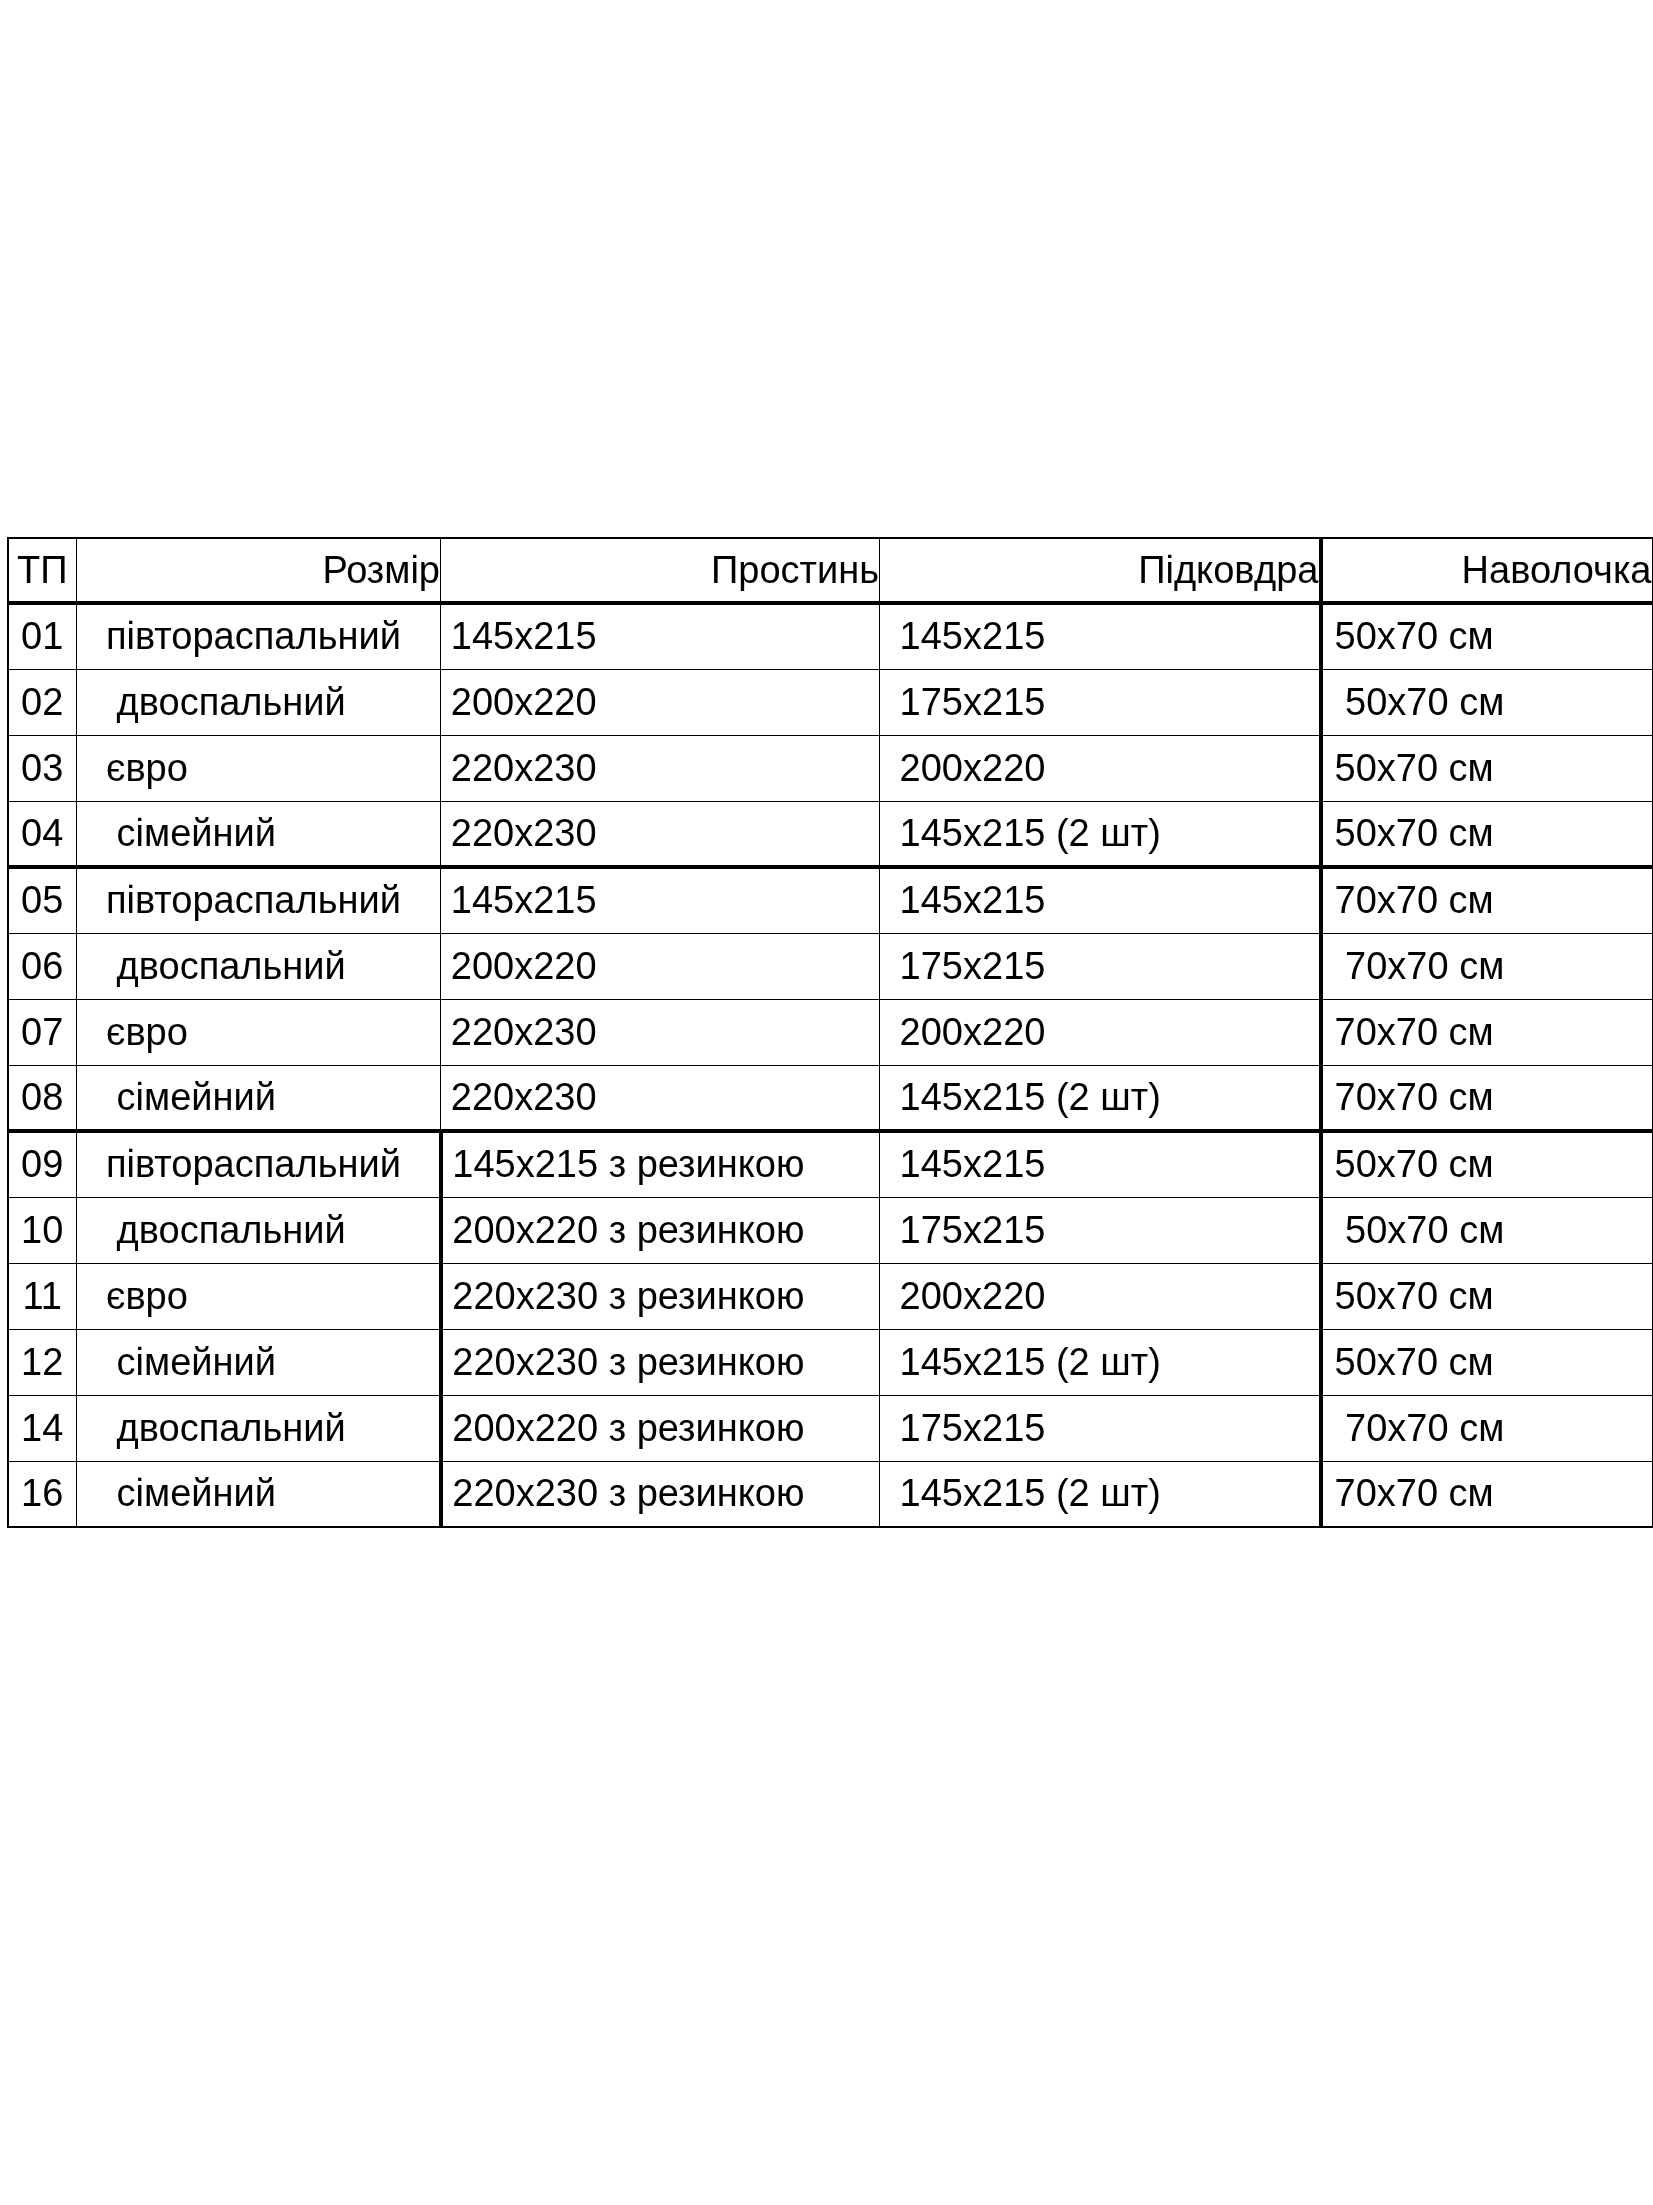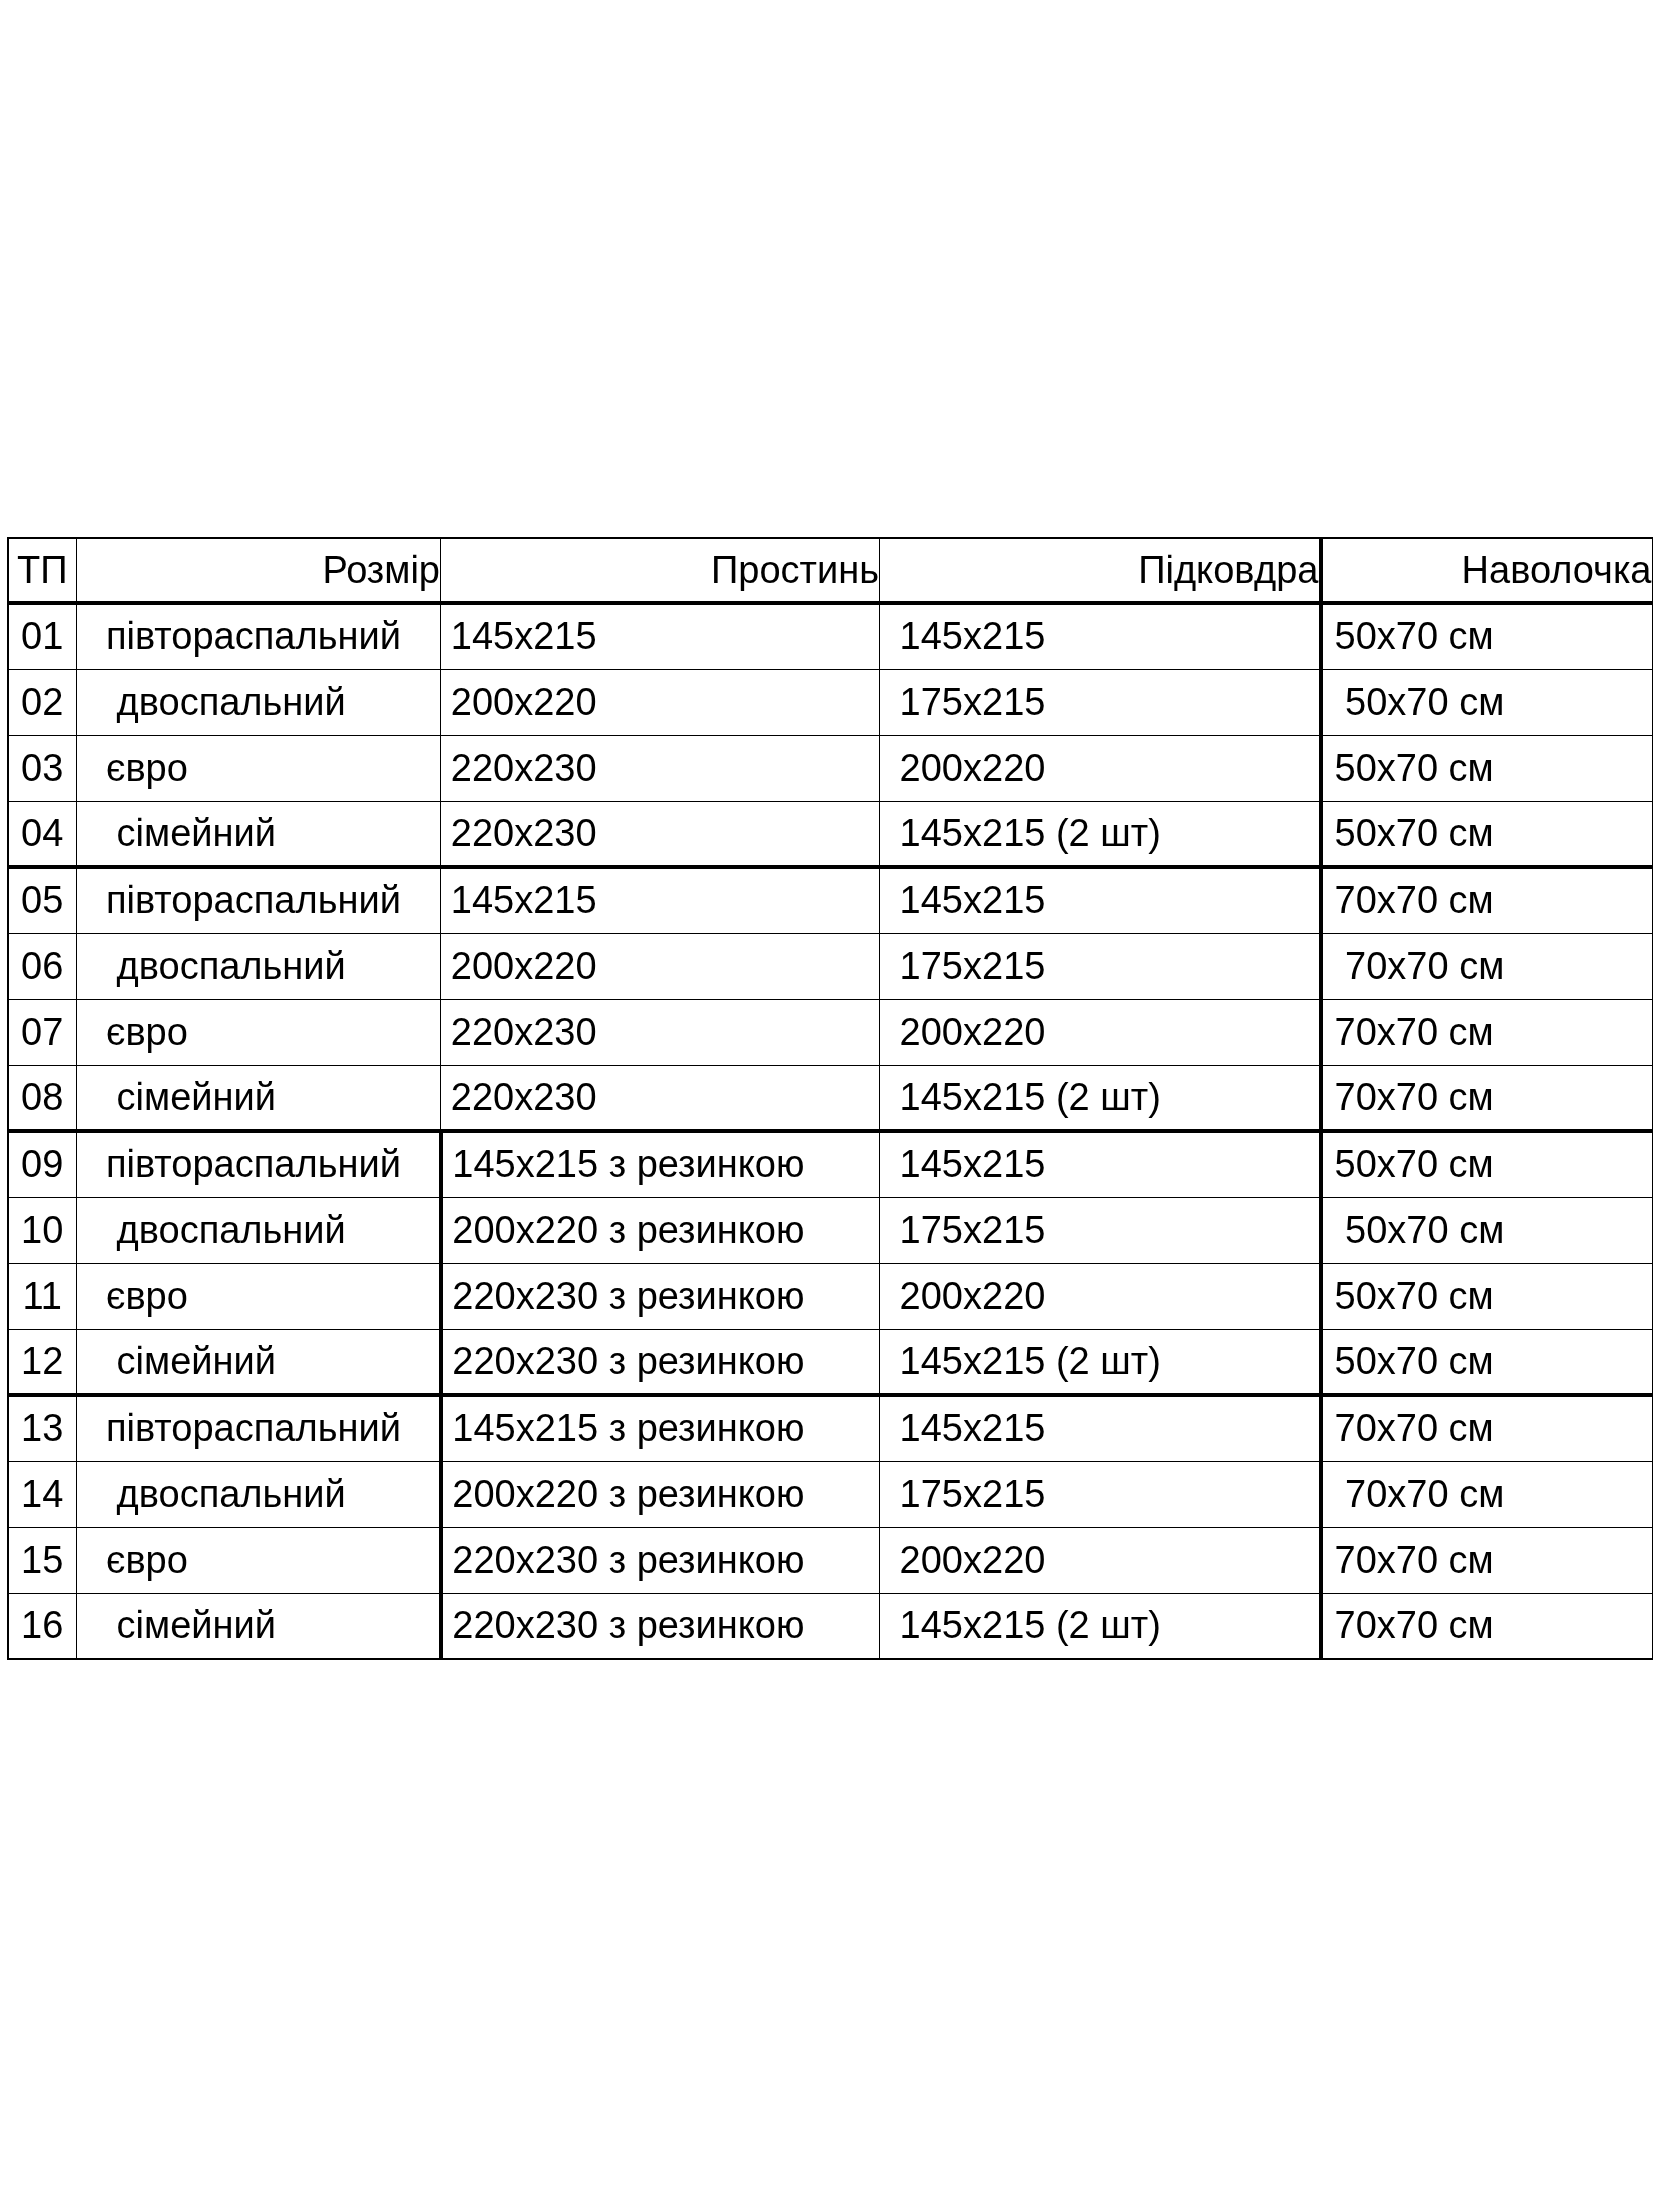--- a/index.html
+++ b/index.html
@@ -161,40 +161,26 @@
     <td class="c-pidkovdra">200х220</td>
     <td class="c-navolochka">50х70 см</td>
   </tr>
       <tr class="rubber">
     <td class="c-tp">12</td>
     <td class="c-rozmir"> сімейний</td>
     <td class="c-prostyn">220х230 з резинкою</td>
     <td class="c-pidkovdra">145х215 (2 шт)</td>
     <td class="c-navolochka">50х70 см</td>
   </tr>
-      <tr class="group-start rubber">
-    <td class="c-tp">13</td>
-    <td class="c-rozmir">півтораспальний</td>
-    <td class="c-prostyn">145х215 з резинкою</td>
-    <td class="c-pidkovdra">145х215</td>
-    <td class="c-navolochka">70х70 см</td>
-  </tr>
       <tr class="rubber">
     <td class="c-tp">14</td>
     <td class="c-rozmir"> двоспальний</td>
     <td class="c-prostyn">200х220 з резинкою</td>
     <td class="c-pidkovdra">175х215</td>
     <td class="c-navolochka"> 70х70 см</td>
-  </tr>
-      <tr class="rubber">
-    <td class="c-tp">15</td>
-    <td class="c-rozmir">євро</td>
-    <td class="c-prostyn">220х230 з резинкою</td>
-    <td class="c-pidkovdra">200х220</td>
-    <td class="c-navolochka">70х70 см</td>
   </tr>
       <tr class="rubber">
     <td class="c-tp">16</td>
     <td class="c-rozmir"> сімейний</td>
     <td class="c-prostyn">220х230 з резинкою</td>
     <td class="c-pidkovdra">145х215 (2 шт)</td>
     <td class="c-navolochka">70х70 см</td>
   </tr>
     </tbody>
 </table>

